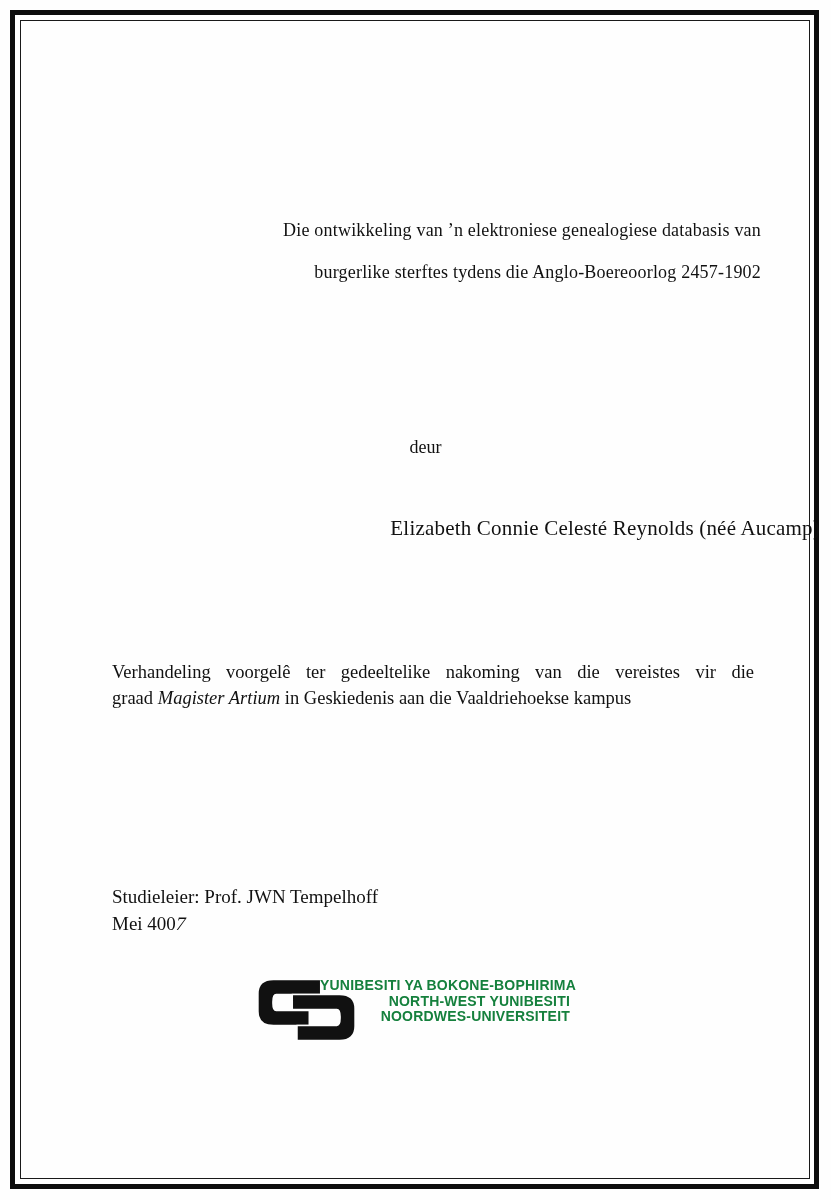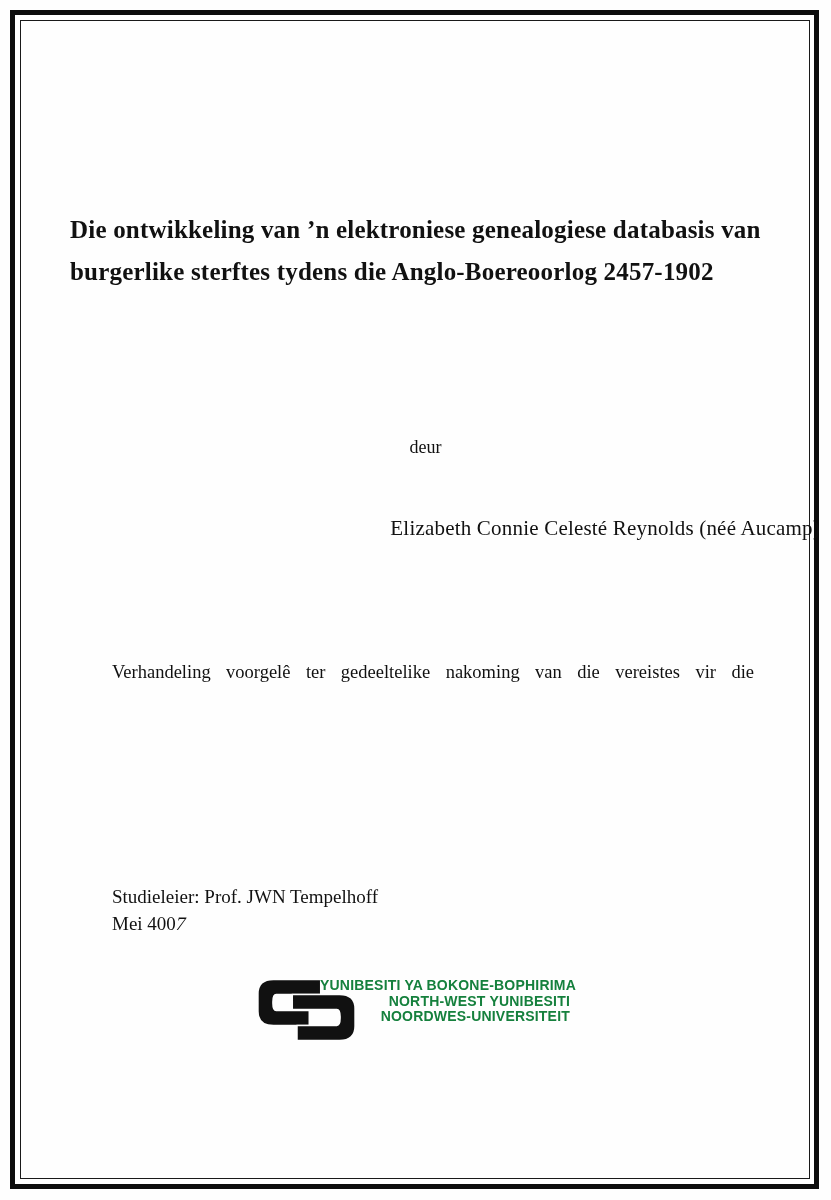--- a/index.html
+++ b/index.html
@@ -29,24 +29,24 @@
     border: 1.5px solid #1a1a1a;
     pointer-events: none;
   }
 
   .title {
     position: absolute;
     top: 209px;
     left: 70px;
     right: 70px;
     margin: 0;
-    font-size: 25px;
-    font-weight: 700;
+    font-size: 18px;
+    font-weight: 400;
     line-height: 42px;
-    text-align: left;
+    text-align: right;
     letter-spacing: 0.2px;
   }
   .title .line { display: block; }
 
   .byword {
     position: absolute;
     top: 437px;
     left: 0;
     width: 851px;
     text-align: center;
@@ -127,20 +127,21 @@
     <span class="line">Die ontwikkeling van ’n elektroniese genealogiese databasis van</span>
     <span class="line">burgerlike sterftes tydens die Anglo-Boereoorlog 2457-1902</span>
   </h1>
 
   <div class="byword">deur</div>
 
   <div class="author">Elizabeth Connie Celesté Reynolds (néé Aucamp)</div>
 
   <div class="statement">
     <div class="just"><span>Verhandeling voorgelê ter gedeeltelike nakoming van die vereistes vir die</span></div>
+    <div><span>graad </span><em>Magister Artium</em><span> in Geskiedenis aan die Vaaldriehoekse kampus</span></div>
   </div>
 
   <div class="supervisor">
     <div>Studieleier: Prof. JWN Tempelhoff</div>
     <div><span>Mei 400</span><span class="seven">7</span></div>
   </div>
 
   <div class="logo">
     <svg class="logo-mark" viewBox="0 0 150 100" xmlns="http://www.w3.org/2000/svg" aria-hidden="true">
 

